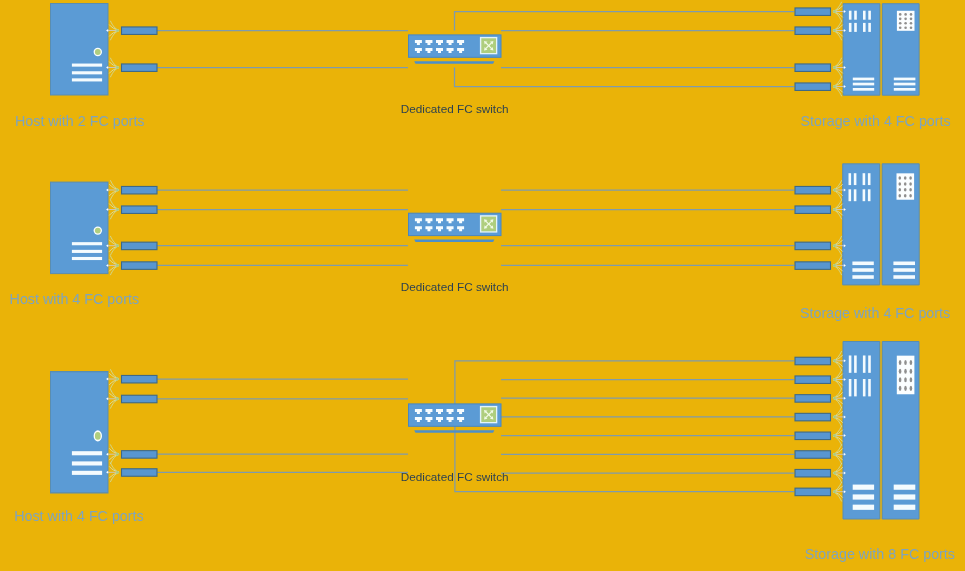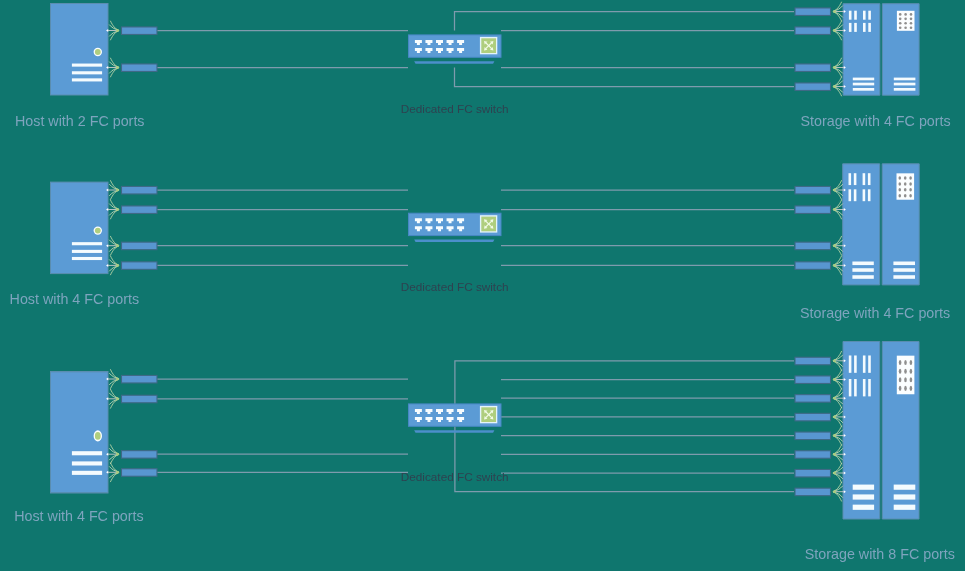--- a/index.html
+++ b/index.html
@@ -1,19 +1,19 @@
 <!DOCTYPE html>
 <html><head>
 <meta charset="utf-8">
 <title>FC SAN connectivity diagram</title>
 <style>
   html,body{margin:0;padding:0;background:#ffffff;}
   body{width:965px;height:571px;overflow:hidden;
        font-family:"Liberation Sans","DejaVu Sans",sans-serif;}
-  #stage{position:relative;width:965px;height:571px;background:#0f766e;}
+  #stage{position:relative;width:965px;height:571px;background:#eab308;}
   svg.diagram{position:absolute;left:0;top:0;width:965px;height:571px;display:block;}
   text{font-family:"Liberation Sans","DejaVu Sans",sans-serif;}
   .lbl-node{font-size:14.3px;fill:#7EA4BE;}
   .lbl-switch{font-size:11.75px;fill:#2E4250;}
 </style>
 </head>
 <body>
 
 <div id="stage">
 <svg class="diagram" viewBox="0 0 965 571">

